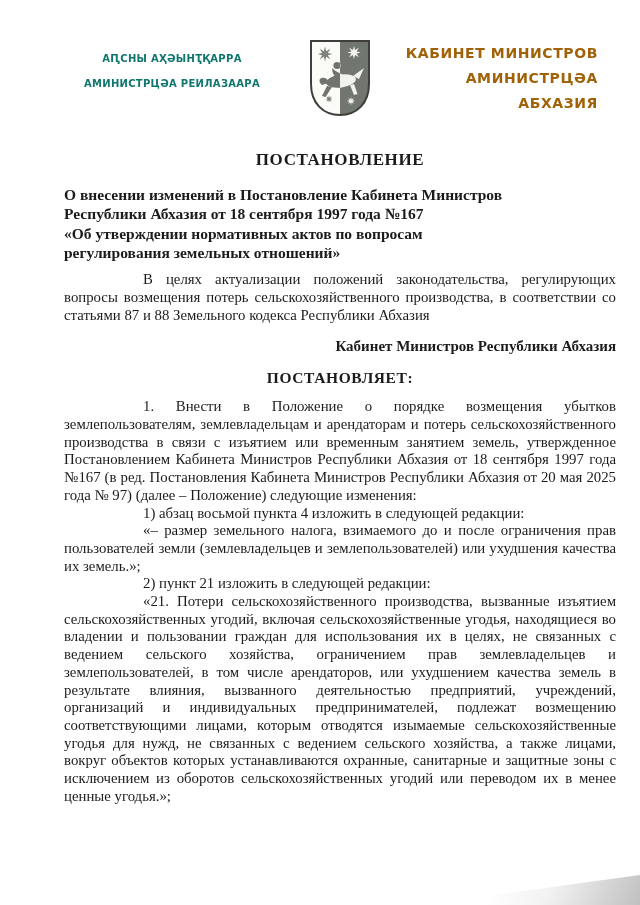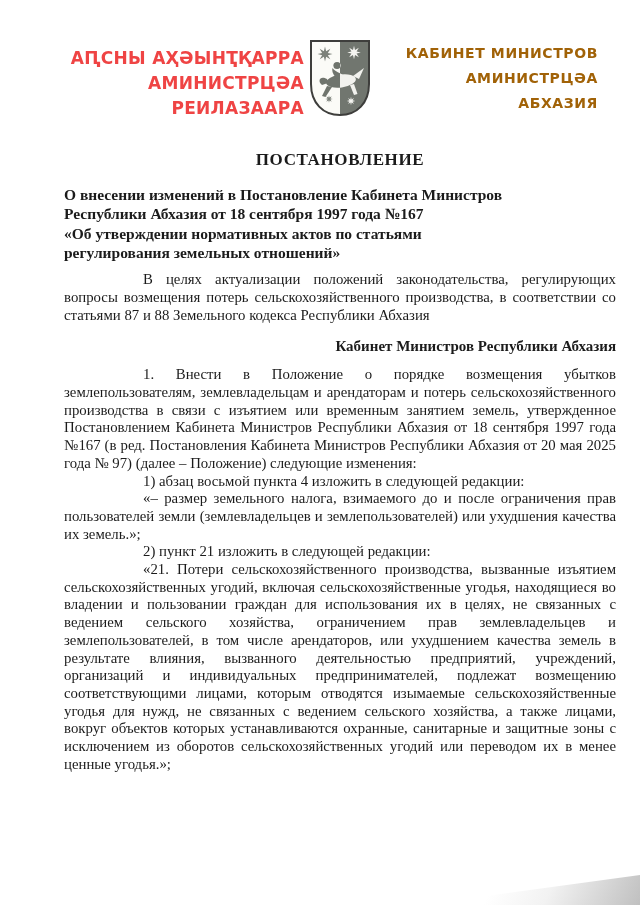--- a/index.html
+++ b/index.html
@@ -18,28 +18,28 @@
     color: #1b1b1b;
   }
   
   .letterhead {
     display: flex;
     align-items: flex-start;
     padding: 38px 30px 0 40px;
   }
   .org-left {
     width: 264px;
-    text-align: right;
+    text-align: center;
     font-family: "DejaVu Sans", sans-serif;
     font-weight: bold;
-    font-size: 17px;
+    font-size: 10px;
     line-height: 25px;
     letter-spacing: 0.3px;
     padding-top: 8px;
-    color: #ef4444;
+    color: #0f766e;
   }
   .emblem-wrap {
     flex-shrink: 0;
     margin: 0 10px 0 4px;
   }
   .org-right {
     width: 216px;
     text-align: right;
     font-family: "DejaVu Sans", sans-serif;
     font-weight: bold;
@@ -156,28 +156,29 @@
       <div>АМИНИСТРЦӘА АБХАЗИЯ</div>
     </div>
   </div>
 
   <div class="doc">
     <div class="doc-type">ПОСТАНОВЛЕНИЕ</div>
 
     <div class="doc-title">
       <div>О внесении изменений в Постановление Кабинета Министров</div>
       <div>Республики Абхазия от 18 сентября 1997 года №167</div>
-      <div>«Об утверждении нормативных актов по статьями</div>
+      <div>«Об утверждении нормативных актов по вопросам</div>
       <div>регулирования земельных отношений»</div>
     </div>
 
     <p class="intro">В целях актуализации положений законодательства, регулирующих вопросы возмещения потерь сельскохозяйственного производства, в соответствии со статьями 87 и 88 Земельного кодекса Республики Абхазия</p>
 
     <div class="issuer">Кабинет Министров Республики Абхазия</div>
 
+    <div class="enacting">ПОСТАНОВЛЯЕТ:</div>
 
     <div class="body-block">
       <p class="body-par">1. Внести в Положение о порядке возмещения убытков землепользователям, землевладельцам и арендаторам и потерь сельскохозяйственного производства в связи с изъятием или временным занятием земель, утвержденное Постановлением Кабинета Министров Республики Абхазия от 18 сентября 1997 года №167 (в ред. Постановления Кабинета Министров Республики Абхазия от 20 мая 2025 года № 97) (далее – Положение) следующие изменения:</p>
       <p class="body-par">1) абзац восьмой пункта 4 изложить в следующей редакции:</p>
       <p class="body-par">«– размер земельного налога, взимаемого до и после ограничения прав пользователей земли (землевладельцев и землепользователей) или ухудшения качества их земель.»;</p>
       <p class="body-par">2) пункт 21 изложить в следующей редакции:</p>
       <p class="body-par">«21. Потери сельскохозяйственного производства, вызванные изъятием сельскохозяйственных угодий, включая сельскохозяйственные угодья, находящиеся во владении и пользовании граждан для использования их в целях, не связанных с ведением сельского хозяйства, ограничением прав землевладельцев и землепользователей, в том числе арендаторов, или ухудшением качества земель в результате влияния, вызванного деятельностью предприятий, учреждений, организаций и индивидуальных предпринимателей, подлежат возмещению соответствующими лицами, которым отводятся изымаемые сельскохозяйственные угодья для нужд, не связанных с ведением сельского хозяйства, а также лицами, вокруг объектов которых устанавливаются охранные, санитарные и защитные зоны с исключением из оборотов сельскохозяйственных угодий или переводом их в менее ценные угодья.»;</p>
     </div>
   </div>
 

